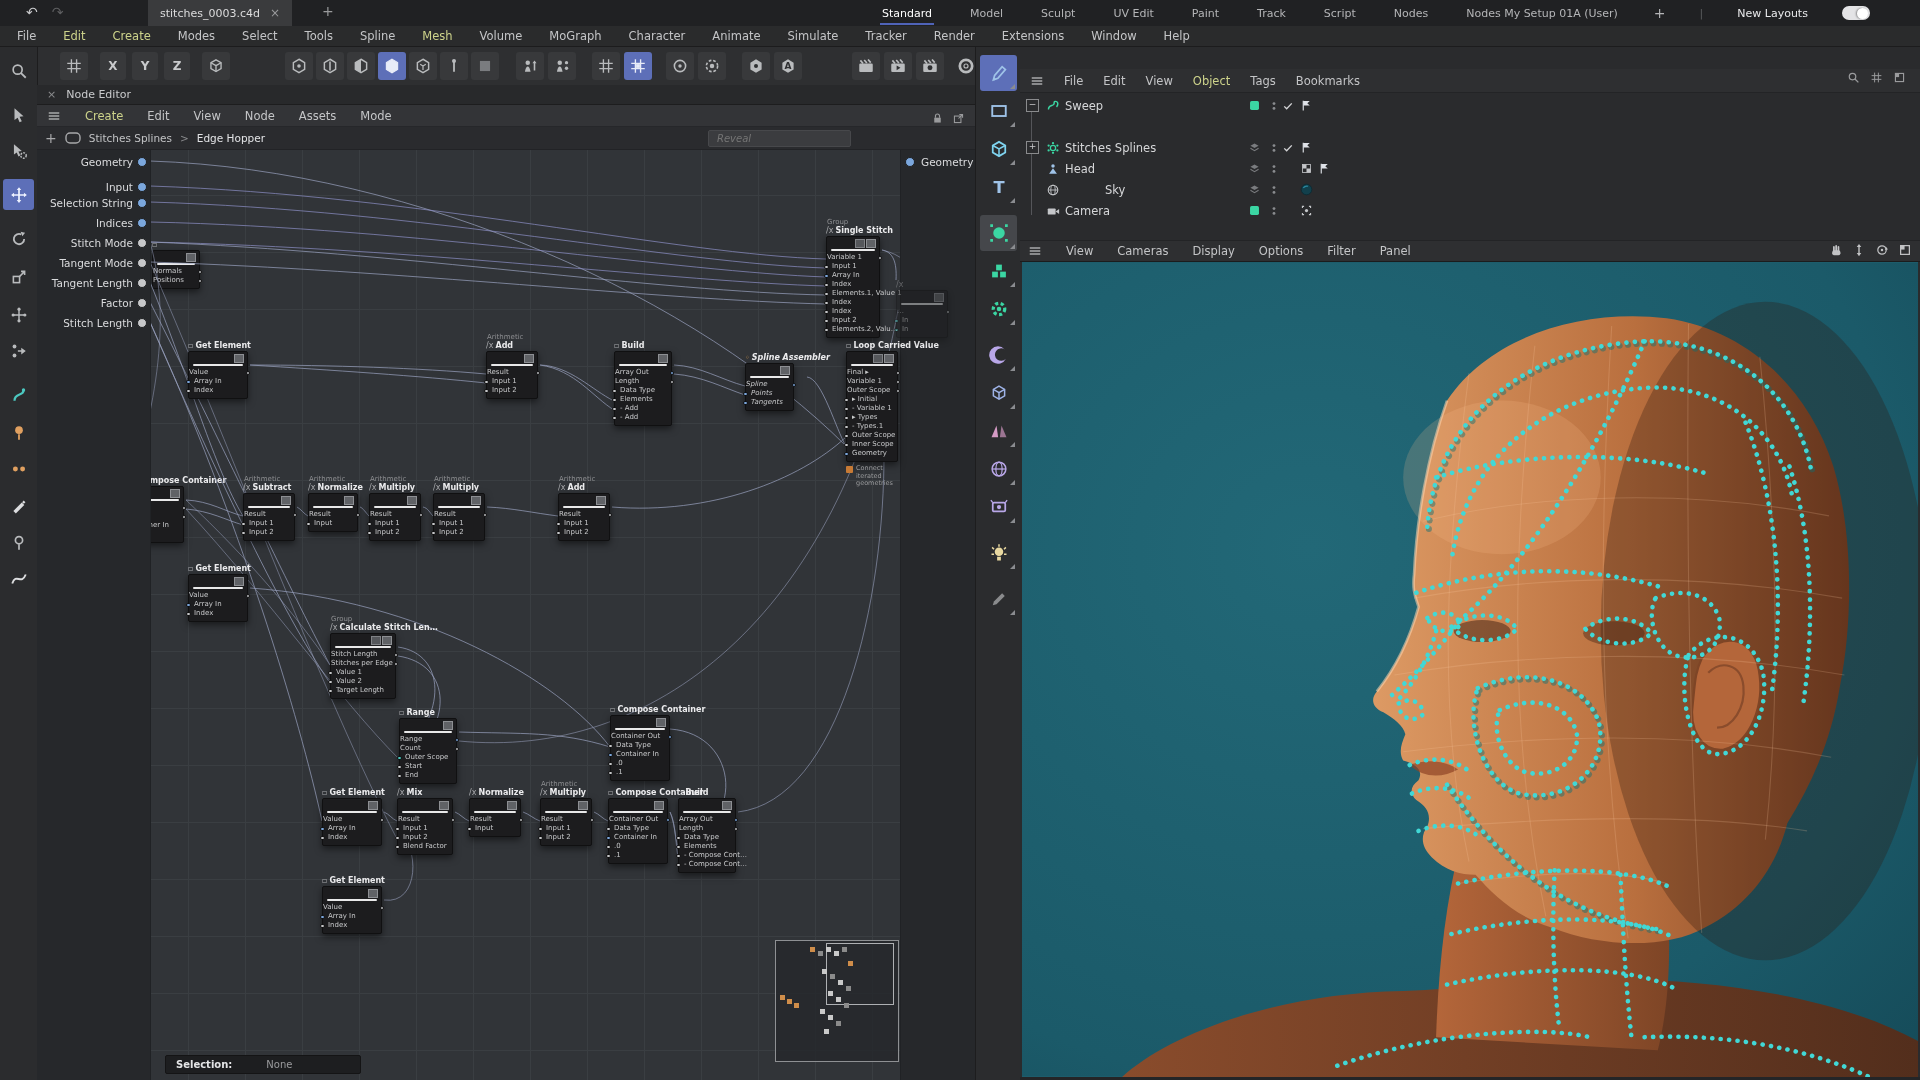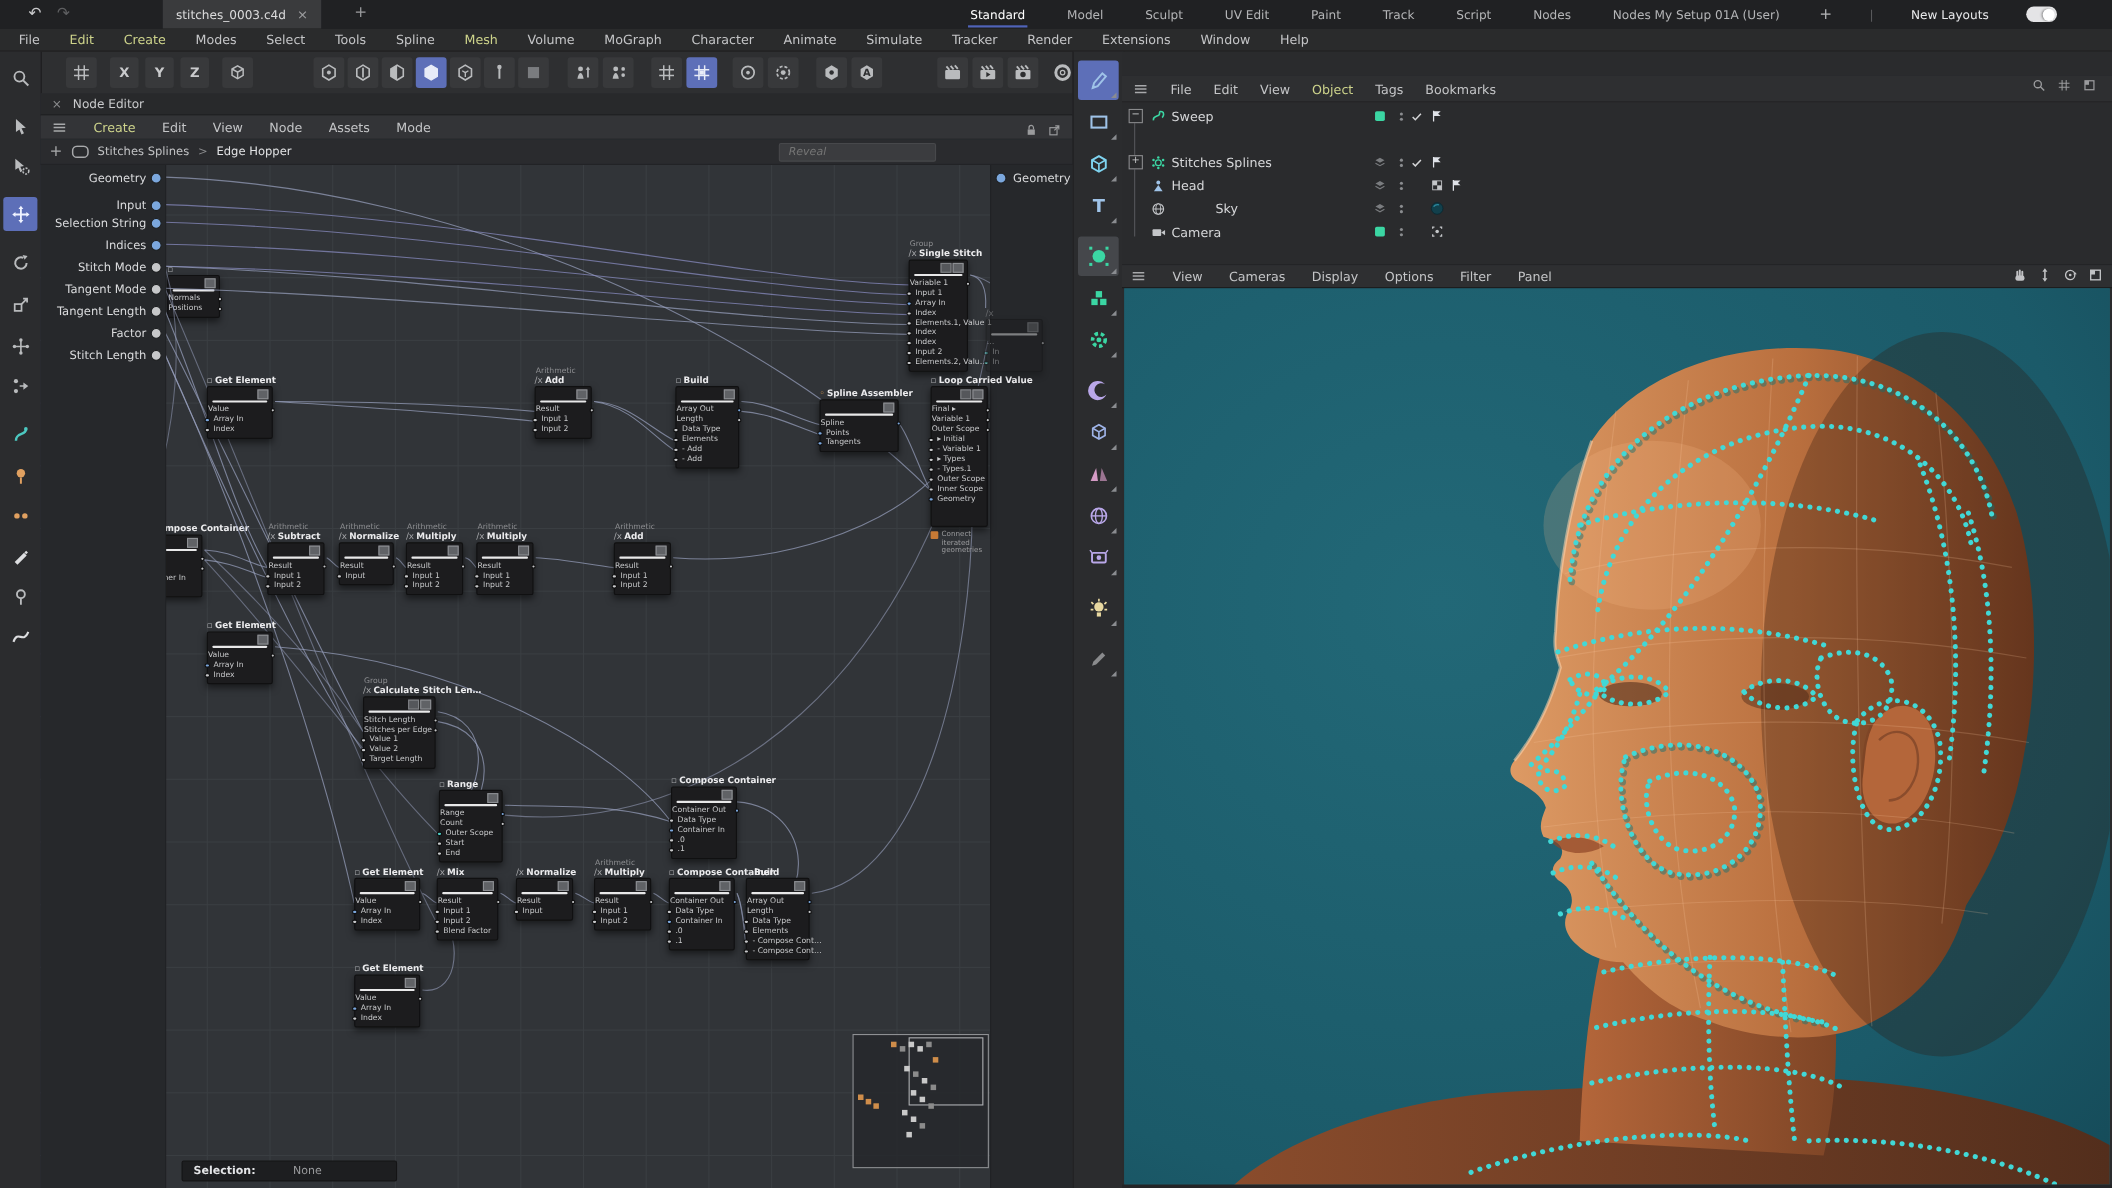--- a/index.html
+++ b/index.html
@@ -550,21 +550,21 @@
               <div class="nthumb"></div>
               <div class="nbar"></div>
               <div class="prow out"><span>Array Out</span><span class="pdot" style="background: rgb(123, 167, 221);"></span></div>
               <div class="prow out"><span>Length</span><span class="pdot" style="background: rgb(198, 199, 201);"></span></div>
               <div class="prow in"><span class="pdot" style="background: rgb(198, 199, 201);"></span><span>Data Type</span></div>
               <div class="prow in"><span class="pdot" style="background: rgb(198, 199, 201);"></span><span>Elements</span></div>
               <div class="prow in"><span class="pdot" style="background: rgb(198, 199, 201);"></span><span>- Add</span></div>
               <div class="prow in"><span class="pdot" style="background: rgb(198, 199, 201);"></span><span>- Add</span></div>
             </div>
           </div>
-          <div class="node" style="left: 708px; top: 195px; width: 72px;">
+          <div class="node" style="left: 708px; top: 195px; width: 49px; font-style: italic;">
             <div class="ncat">&nbsp;</div>
             <div class="ntitle"><span class="g orange">◦</span><span>Spline Assembler</span></div>
             <div class="nbody" style="padding-bottom: 3px;">
               <div class="nthumb"></div>
               <div class="nbar"></div>
               <div class="prow out"><span>Spline</span><span class="pdot" style="background: rgb(123, 167, 221);"></span></div>
               <div class="prow in"><span class="pdot" style="background: rgb(123, 167, 221);"></span><span>Points</span></div>
               <div class="prow in"><span class="pdot" style="background: rgb(123, 167, 221);"></span><span>Tangents</span></div>
             </div>
           </div>
@@ -582,21 +582,21 @@
               <div class="prow in"><span class="pdot" style="background: rgb(198, 199, 201);"></span><span>Elements.1, Value 1</span></div>
               <div class="prow in"><span class="pdot" style="background: rgb(198, 199, 201);"></span><span>Index</span></div>
               <div class="prow in"><span class="pdot" style="background: rgb(198, 199, 201);"></span><span>Index</span></div>
               <div class="prow in"><span class="pdot" style="background: rgb(198, 199, 201);"></span><span>Input 2</span></div>
               <div class="prow in"><span class="pdot" style="background: rgb(198, 199, 201);"></span><span>Elements.2, Valu…</span></div>
             </div>
           </div>
           <div class="node" style="left: 809px; top: 183px; width: 52px;">
             <div class="ncat">&nbsp;</div>
             <div class="ntitle"><span class="g">▫</span><span>Loop Carried Value</span></div>
-            <div class="nbody" style="padding-bottom: 20px;">
+            <div class="nbody" style="padding-bottom: 3px;">
               <div class="nfold"></div>
               <div class="nthumb"></div>
               <div class="nbar"></div>
               <div class="prow out"><span>Final ▸</span><span class="pdot" style="background: rgb(198, 199, 201);"></span></div>
               <div class="prow out"><span>Variable 1</span><span class="pdot" style="background: rgb(198, 199, 201);"></span></div>
               <div class="prow out"><span>Outer Scope</span><span class="pdot" style="background: rgb(198, 199, 201);"></span></div>
               <div class="prow in"><span class="pdot" style="background: rgb(198, 199, 201);"></span><span>▸ Initial</span></div>
               <div class="prow in"><span class="pdot" style="background: rgb(198, 199, 201);"></span><span>- Variable 1</span></div>
               <div class="prow in"><span class="pdot" style="background: rgb(198, 199, 201);"></span><span>▸ Types</span></div>
               <div class="prow in"><span class="pdot" style="background: rgb(198, 199, 201);"></span><span>- Types.1</span></div>

